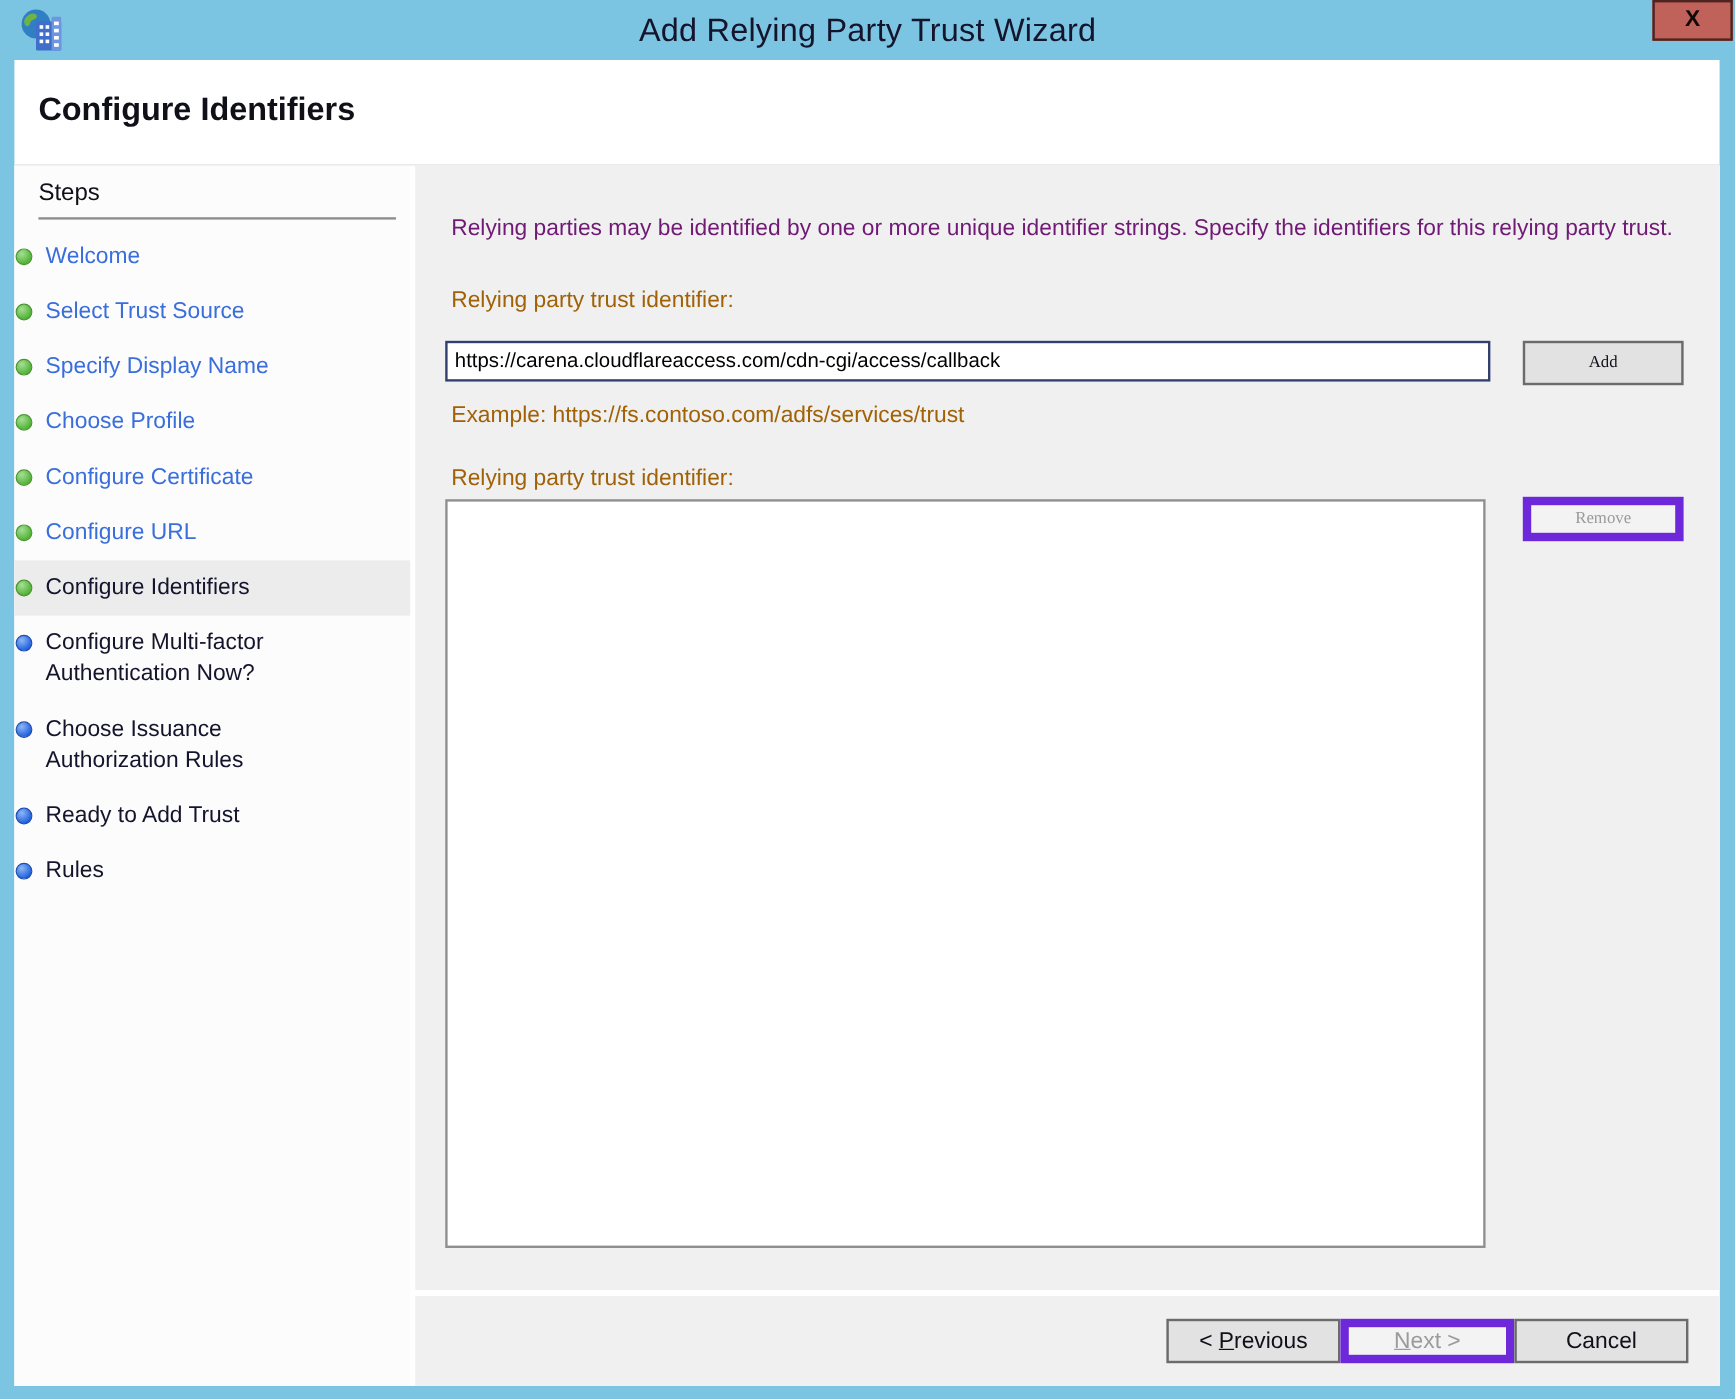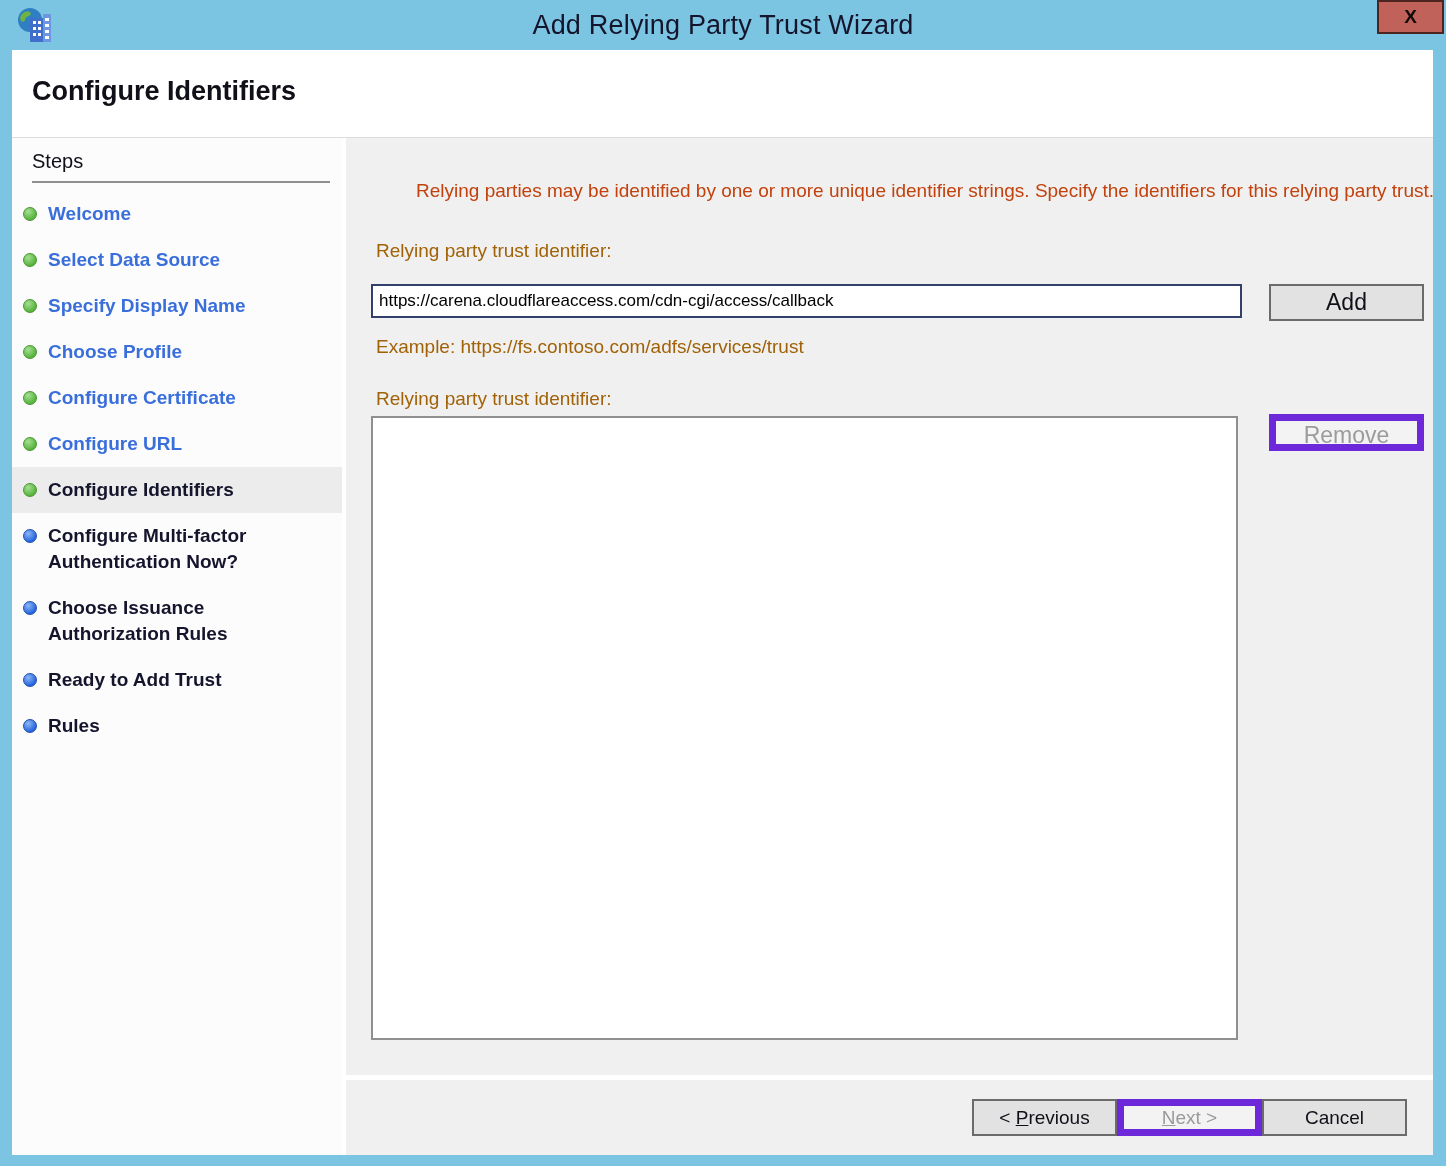--- a/index.html
+++ b/index.html
@@ -38,53 +38,53 @@
   
   .sidebar { width:330px; background:#fcfcfc; box-sizing:border-box; flex-shrink:0; }
   .steps-title {
     margin:12px 12px 0 20px; padding-bottom:8px;
     border-bottom:2px solid #8f8f8f;
     font-size:20px; font-weight:normal; color:#101018;
   }
   ul.steps { list-style:none; margin:8px 0 0 0; padding:0; }
   li.step {
     display:flex; align-items:flex-start;
-    padding:10px 8px 10px 11px; font-size:19px; line-height:26px;font-weight:bold;
+    padding:10px 8px 10px 1px; font-size:19px; line-height:26px;
   }
   li.step.current { background:#ececec; }
   .dot {
     width:14px; height:14px; border-radius:50%;
     margin:6px 11px 0 0; flex-shrink:0;
   }
   .dot.completed { background:radial-gradient(circle at 35% 30%, #a6df95, #56b43c 70%); border:1px solid #49962f; box-sizing:border-box; }
   .dot.upcoming  { background:radial-gradient(circle at 35% 30%, #8cb6f6, #2563de 72%); border:1px solid #1d4fb0; box-sizing:border-box; }
   .step-label { max-width:235px; }
   a.step-link { color:#3a6fdb; text-decoration:none; cursor:pointer; }
   .step-label.plain { color:#14142c; }
   .sidebar-gap { width:4px; background:#ffffff; flex-shrink:0; }
   
   .main-col { flex:1; display:flex; flex-direction:column; background:#ffffff; }
   .content { flex:1; background:#f0f0f0; position:relative; font-size:19px; }
-  .intro { position:absolute; top:20px; left:30px; width:1025px; line-height:28px; color:#c2410c;margin-left:40px; }
+  .intro { position:absolute; top:20px; left:30px; width:1025px; line-height:28px; color:#701a75; }
   .field-label { position:absolute; left:30px; color:#a16207; }
   .lbl-identifier { top:102px; }
   .lbl-example { top:198px; }
   .lbl-identifiers { top:250px; }
   .id-input {
     position:absolute; left:25px; top:146px; width:855px; height:30px;
     border:2px solid #33406b; background:#ffffff; font-family:"Liberation Sans", sans-serif;
     font-size:17px; padding:0 6px; color:#000;
   }
   .listbox {
     position:absolute; left:25px; top:278px; width:867px; height:624px;
     background:#ffffff; border:2px solid #8f8f8f; box-sizing:border-box;
   }
   .side-btn {
-    position:absolute; left:923px; width:155px; height:37px;
-    font-family:Liberation Sans, sans-serif; font-size:23px; cursor:pointer;
+    position:absolute; left:923px; width:134px; height:37px;
+    font-family:Liberation Serif, serif; font-size:14px; cursor:pointer;
   }
   .btn {
     background:#e2e2e2; border:2px solid #6b6b6b; color:#101018; box-sizing:border-box;
   }
   .btn.disabled {
     background:#f3f3f3; border:7px solid #6d28d9; color:#9b9b9b; cursor:default;
   }
   .add-btn { top:146px; }
   .remove-btn { top:276px; }
   
@@ -136,21 +136,21 @@
   <div class="body-row">
     <div class="sidebar">
       <div class="steps-title">Steps</div>
       <ul class="steps">
         <li class="step">
           <span class="dot completed"></span>
           <a class="step-label step-link">Welcome</a>
         </li>
         <li class="step">
           <span class="dot completed"></span>
-          <a class="step-label step-link">Select Data Source</a>
+          <a class="step-label step-link">Select Trust Source</a>
         </li>
         <li class="step">
           <span class="dot completed"></span>
           <a class="step-label step-link">Specify Display Name</a>
         </li>
         <li class="step">
           <span class="dot completed"></span>
           <a class="step-label step-link">Choose Profile</a>
         </li>
         <li class="step">

